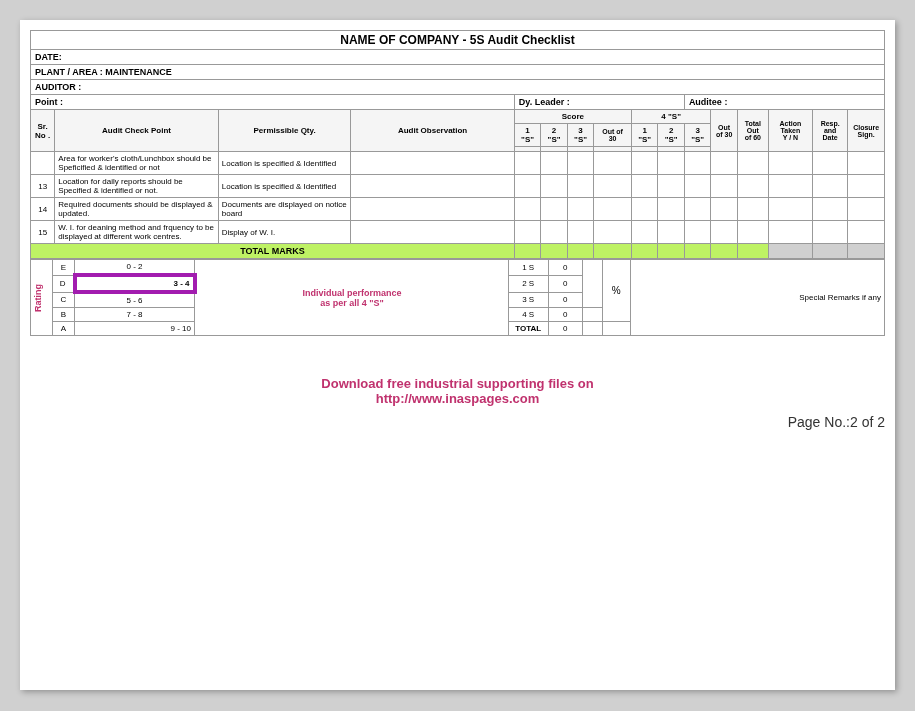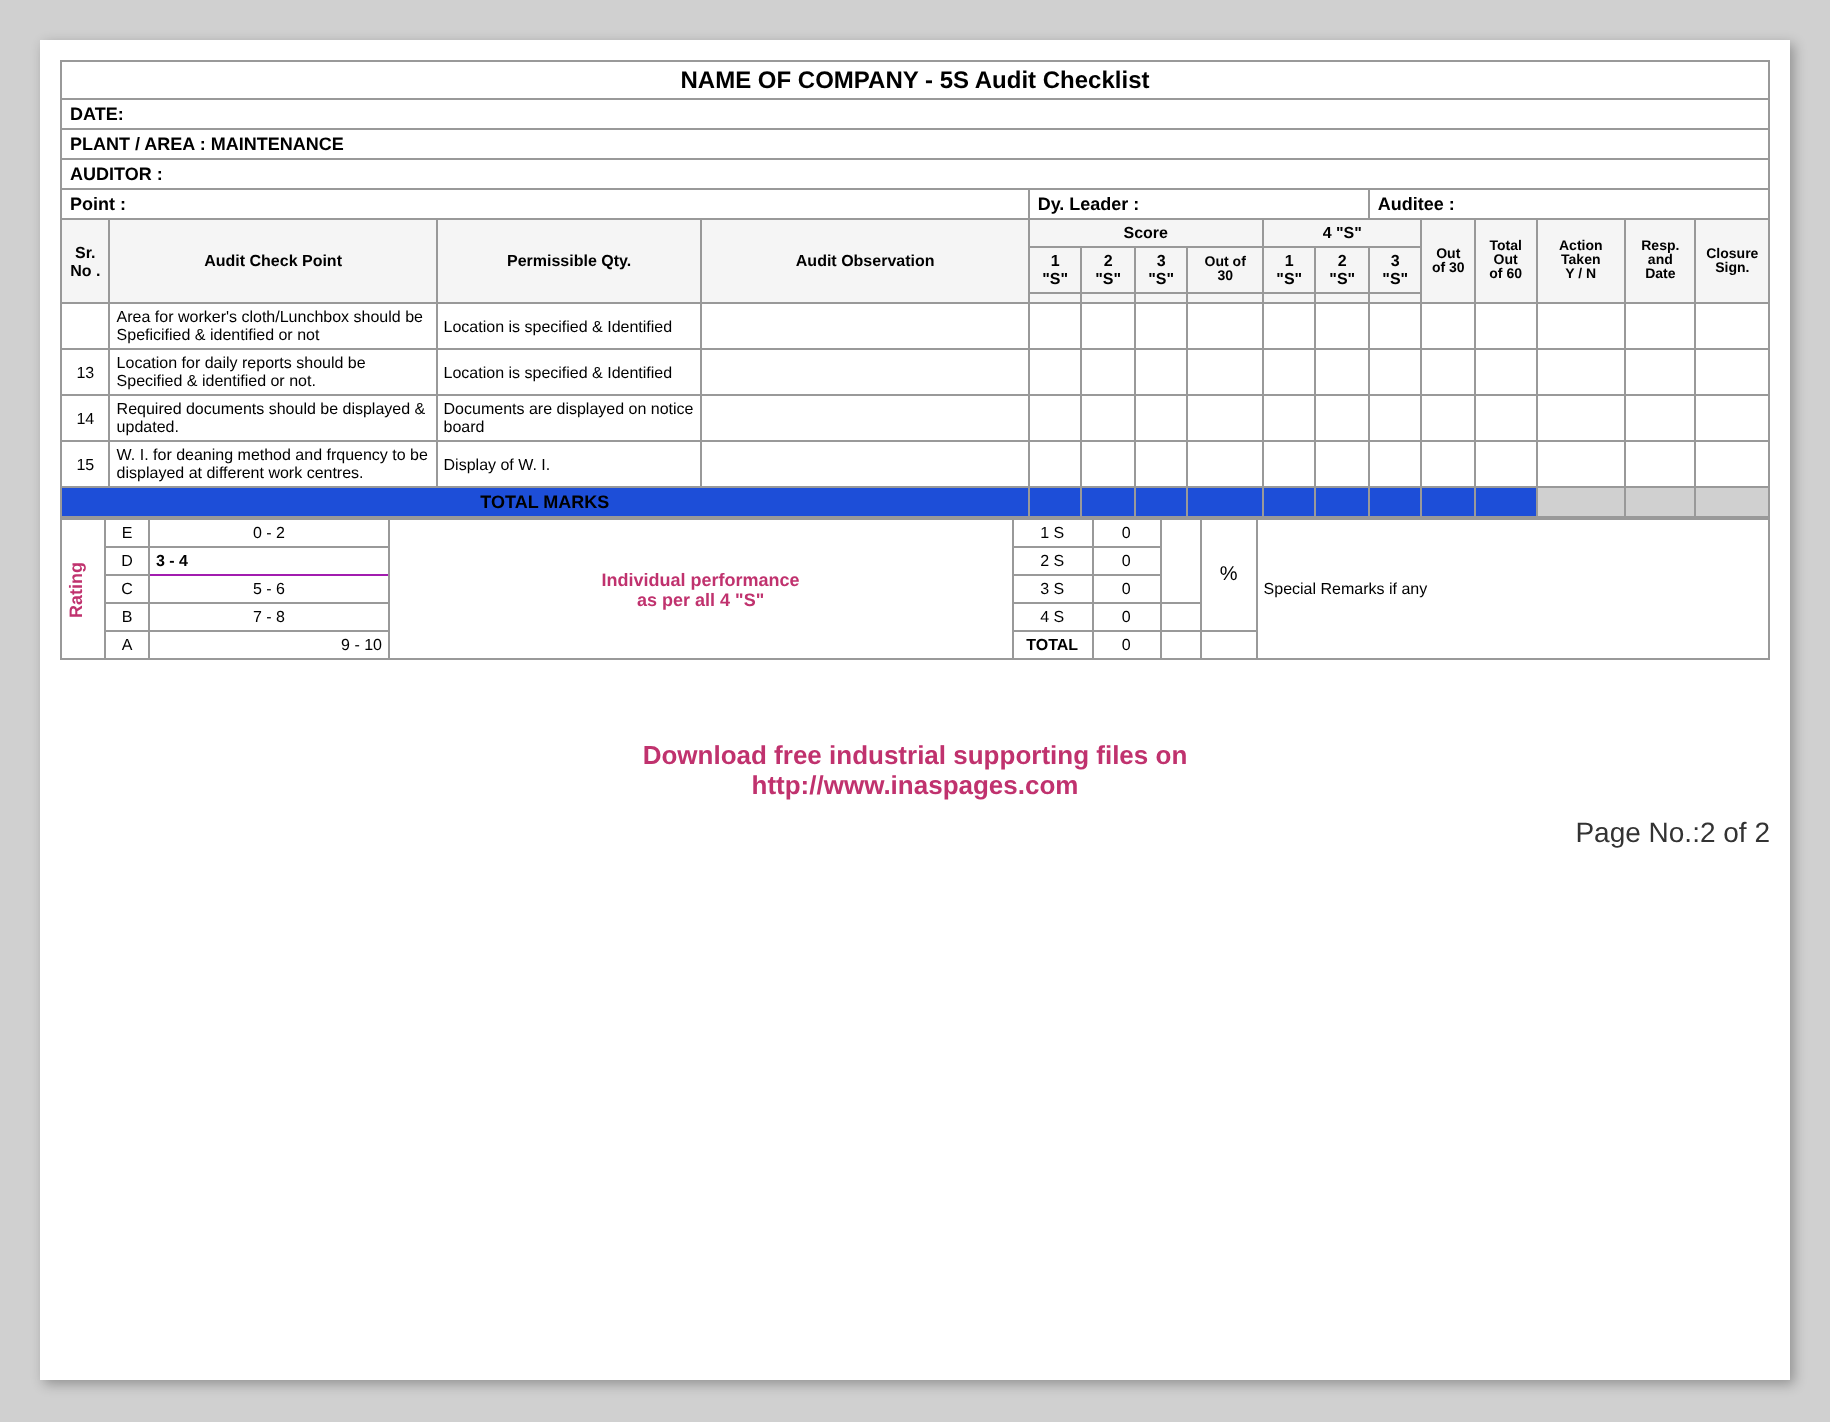--- a/index.html
+++ b/index.html
@@ -59,21 +59,21 @@
       font-weight: bold;
       background: #f5f5f5;
     }
     .data-cell {
       text-align: center;
       vertical-align: middle;
     }
     .sr-col { width: 22px; text-align: center; }
 
     .pink-text { color: #c0326e; font-weight: bold; }
-    .total-row { background: #1d4ed8; font-weight: bold; text-align: center; }
+    .total-row { background: #bef264; font-weight: bold; text-align: center; }
     .rating-label {
       writing-mode: vertical-lr;
       transform: rotate(180deg);
       font-size: 9px;
       font-weight: bold;
       text-align: center;
       color: #c0326e;
       padding: 2px;
     }
     .footer-text {
@@ -281,25 +281,25 @@
         <span class="pink-text">Individual performance</span><br>
         <span class="pink-text">as per all 4 "S"</span>
       </td>
 
       <td style="width:40px; text-align:center; border:1px solid #999; font-size:8px;">1 S</td>
       <td style="width:34px; text-align:center; border:1px solid #999; font-size:8px;">0</td>
       <td colspan="4" rowspan="3" style="border:1px solid #999;"></td>
 
       <td rowspan="4" style="width:28px; text-align:center; border:1px solid #999; font-size:10px;">%</td>
 
-      <td colspan="3" rowspan="5" style="text-align:left; border:1px solid #999; font-size:8px; vertical-align:middle;">Special Remarks if any</td>
+      <td colspan="3" rowspan="5" style="text-align:right; border:1px solid #999; font-size:8px; vertical-align:middle;">Special Remarks if any</td>
     </tr>
     <tr>
       <td style="text-align:center; border:1px solid #999; font-size:8px;">D</td>
-      <td style="text-align:left; border:1px solid #a21caf; font-size:8px;font-weight:bold;">3 - 4</td>
+      <td style="text-align:right; border:4px solid #a21caf; font-size:8px;font-weight:bold;">3 - 4</td>
       <td style="text-align:center; border:1px solid #999; font-size:8px;">2 S</td>
       <td style="text-align:center; border:1px solid #999; font-size:8px;">0</td>
     </tr>
     <tr>
       <td style="text-align:center; border:1px solid #999; font-size:8px;">C</td>
       <td style="text-align:center; border:1px solid #999; font-size:8px;">5 - 6</td>
       <td style="text-align:center; border:1px solid #999; font-size:8px;">3 S</td>
       <td style="text-align:center; border:1px solid #999; font-size:8px;">0</td>
     </tr>
     <tr>

